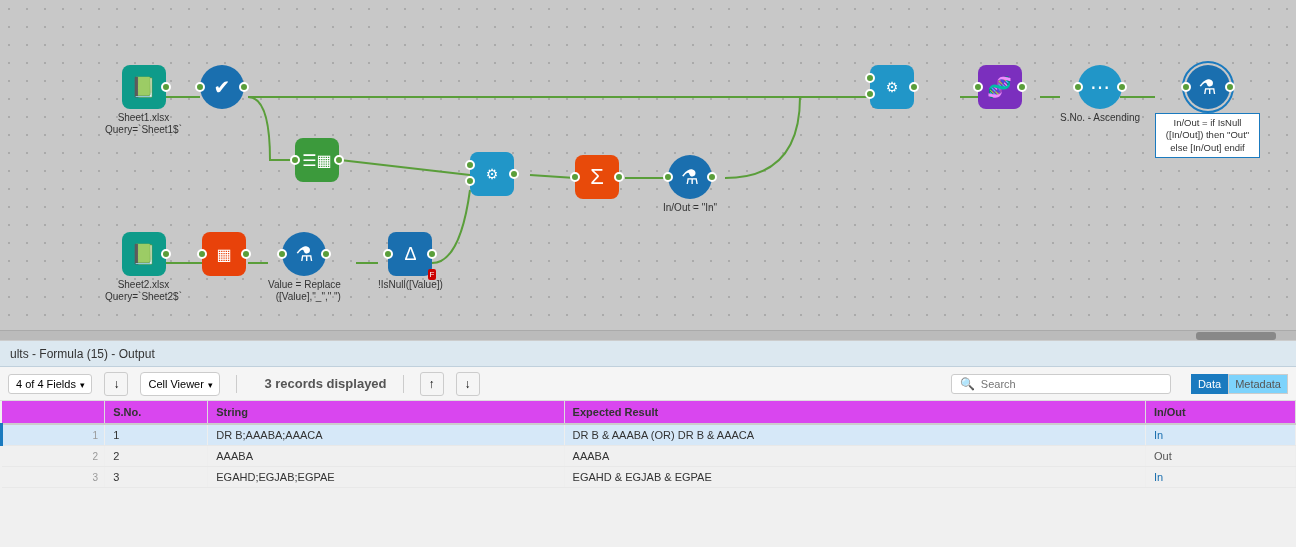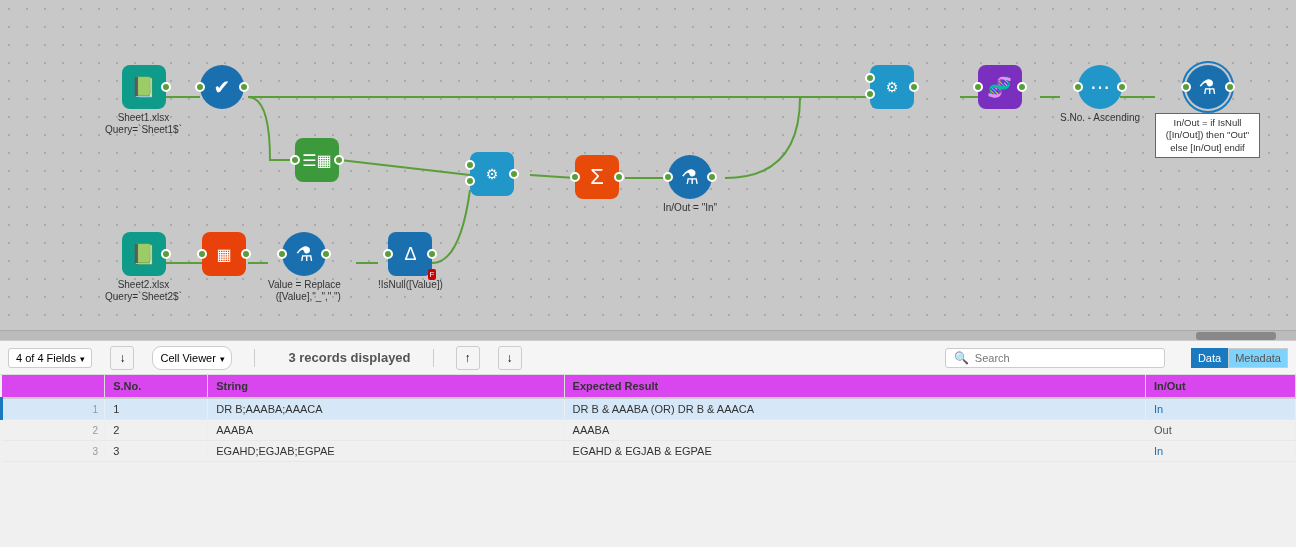--- a/index.html
+++ b/index.html
@@ -94,41 +94,41 @@
       color: #333;
       border-bottom: 1px solid #c0d0dc;
       height: 26px;
       display: flex; align-items: center;
     }
 
     .panel-toolbar {
       display: flex;
       align-items: center;
       padding: 4px 8px;
-      gap: 18px;
+      gap: 12px;
       background: #f5f5f5;
       border-bottom: 1px solid #ddd;
       height: 34px;
     }
 
     .fields-btn {
       display: flex; align-items: center; gap: 4px;
       background: white;
       border: 1px solid #ccc;
       border-radius: 3px;
       padding: 3px 7px;
       font-size: 11px;
       cursor: pointer;
     }
 
     .cell-viewer-btn {
       display: flex; align-items: center; gap: 4px;
       background: white;
       border: 1px solid #ccc;
-      border-radius: 9px;
+      border-radius: 4px;
       padding: 5px 7px;
       font-size: 11px;
       cursor: pointer;
     }
 
     .records-label {
       font-size: 13px;
       color: #555;
       margin-left: 11px;
       font-weight: bold;
@@ -387,20 +387,23 @@
       </div>
       <div class="node-label">!IsNull([Value])</div>
     </div>
 
     <div class="canvas-scrollbar" style="position:absolute; bottom:0; left:0; right:0;">
       <div class="scrollbar-thumb"></div>
     </div>
   </div>
 
   <div class="bottom-panel">
+    <div class="panel-header">
+      <span>ults - Formula (15) - Output</span>
+    </div>
 
     <div class="panel-toolbar">
 
       <button class="fields-btn">
         <span>4 of 4 Fields</span>
         <span class="chevron-down"></span>
       </button>
 
       <button class="sort-btn">
         <span>↓</span>

